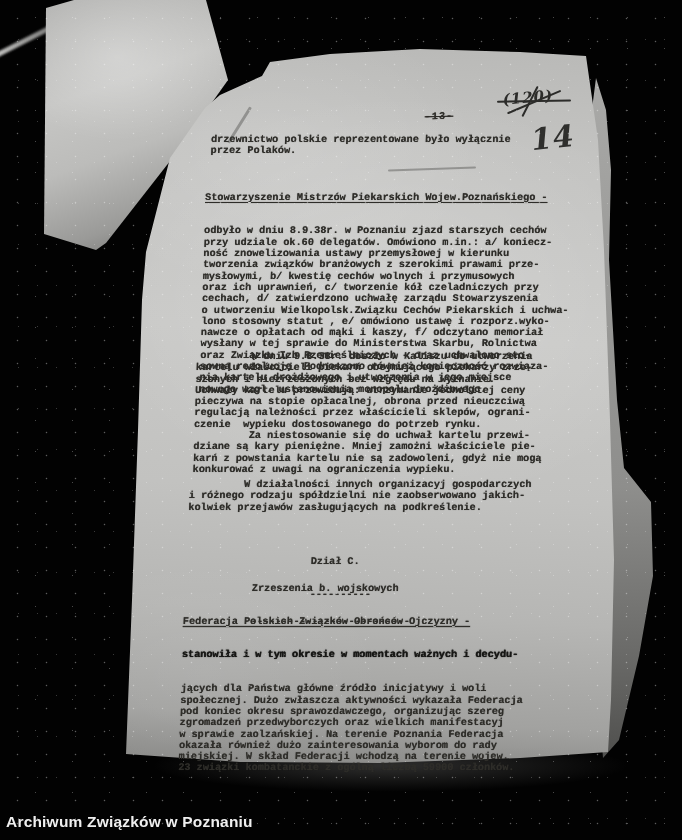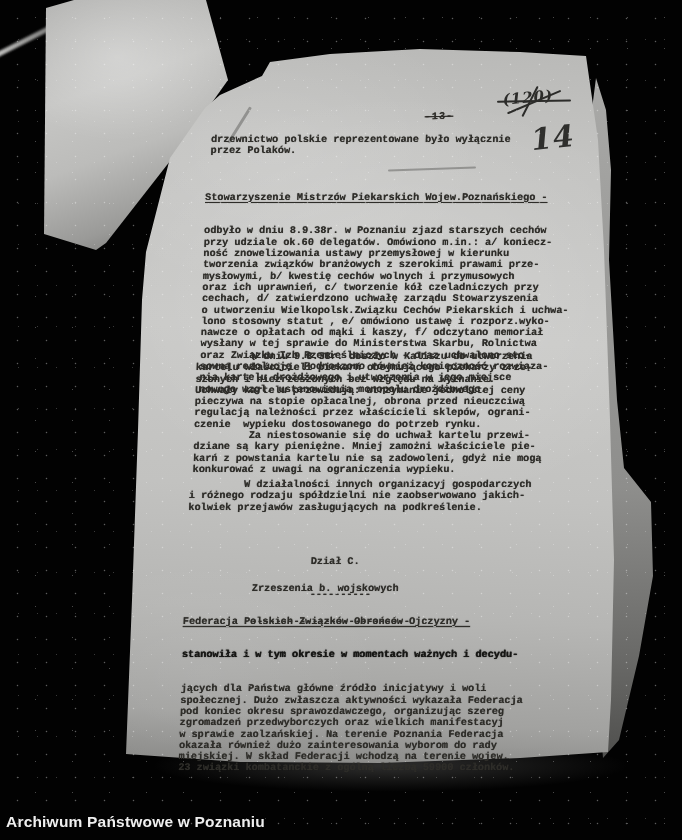--- a/index.html
+++ b/index.html
@@ -176,15 +176,15 @@
     <span class="strike-mark" id="strike-c"></span>
   </div>
 
   <div id="hand-page-number">14</div>
 
   <div class="pencil-mark" id="pencil-1"></div>
   <div class="pencil-mark" id="pencil-2"></div>
 
   <div id="grain"></div>
 
-  <div id="watermark">Archiwum Państwowe w Poznaniu</div>
+  <div id="watermark">Archiwum Związków w Poznaniu</div>
 
 </div>
 
 </body></html>

